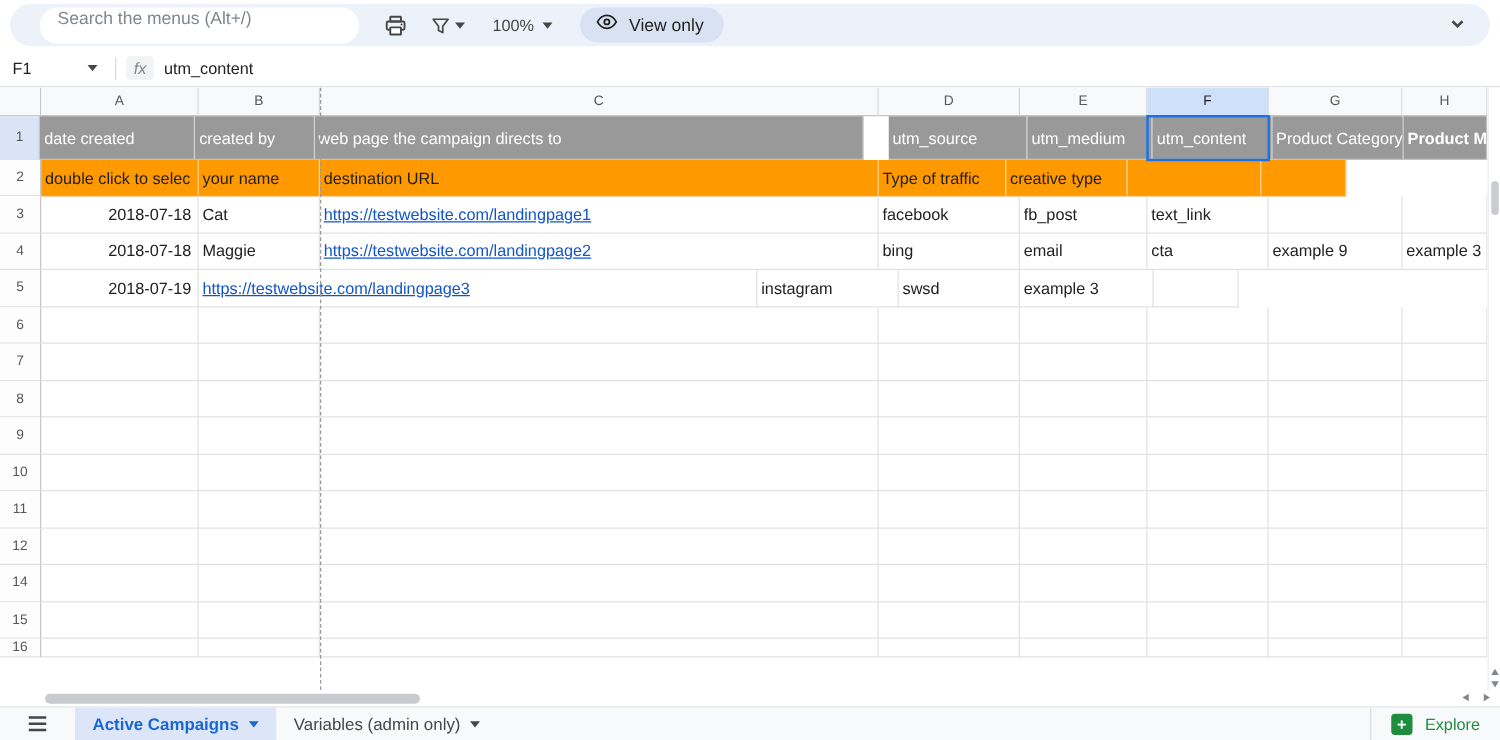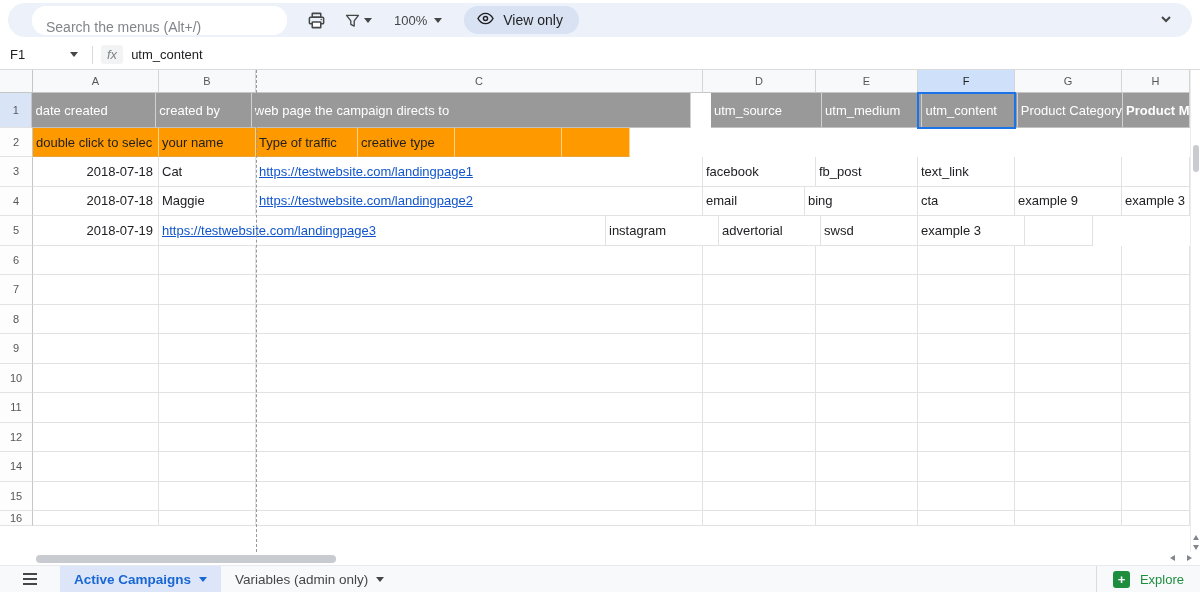--- a/index.html
+++ b/index.html
@@ -5,21 +5,21 @@
   * { margin:0; padding:0; box-sizing:border-box; }
   html,body { width:1200px; height:592px; overflow:hidden; background:#fff;
     font-family:"Liberation Sans", sans-serif; color:#202124; }
   .app { position:relative; width:1200px; height:592px; }
 
   
   .topbar { position:absolute; left:0; top:0; width:1200px; height:40px; background:#fff; }
   .toolbar-pill { position:absolute; left:8px; top:3px; right:8px; height:34px;
     background:#edf2fa; border-radius:17px; display:flex; align-items:center; padding:0 14px; }
   .search-box { width:255px; height:29px; background:#fff; border-radius:14px;
-    display:flex; align-items:flex-end; padding:0 14px; margin-left:10px; cursor:text; }
+    display:flex; align-items:flex-start; padding:0 14px; margin-left:10px; cursor:text; }
   .search-text { font-size:14px; color:#80868b; white-space:nowrap; }
   .tb-btn { display:flex; align-items:center; gap:3px; border:none; background:transparent;
     padding:4px 6px; border-radius:4px; cursor:pointer; color:#444746; }
   .tb-btn svg { display:block; }
   .caret { width:0; height:0; border-left:4px solid transparent; border-right:4px solid transparent;
     border-top:5px solid #444746; display:inline-block; }
   .zoom-label { font-size:13px; color:#444746; padding-right:4px; }
   .view-only-chip { display:flex; align-items:center; gap:8px; background:#d8e2f3;
     border-radius:16px; height:28px; padding:0 16px 0 12px; margin-left:16px; cursor:pointer; }
   .view-only-text { font-size:14px; color:#1f1f1f; font-weight:500; white-space:nowrap; }
@@ -189,20 +189,21 @@
           <div class="cell" style="width: 113px; margin-left: 20px;">utm_source</div>
           <div class="cell" style="width: 102px;">utm_medium</div>
           <div class="cell" style="width: 97px;">utm_content</div>
           <div class="cell" style="width: 107px;">Product Category</div>
           <div class="cell" style="width: 68px; font-weight: bold;">Product Mo</div>
         </div>
         <div class="sheet-row orange" style="height: 29px;">
           <div class="row-hdr">2</div>
           <div class="cell" style="width: 126px;">double click to selec</div>
           <div class="cell" style="width: 97px;">your name</div>
+          <div class="cell" style="width: 447px;">destination URL</div>
           <div class="cell" style="width: 102px;">Type of traffic</div>
           <div class="cell" style="width: 97px;">creative type</div>
           <div class="cell" style="width: 107px;"></div>
           <div class="cell" style="width: 68px;"></div>
         </div>
         <div class="sheet-row data" style="height: 29.5px;">
           <div class="row-hdr">3</div>
           <div class="cell right" style="width: 126px;">2018-07-18</div>
           <div class="cell" style="width: 97px;">Cat</div>
           <div class="cell" style="width: 447px;">
@@ -214,34 +215,33 @@
           <div class="cell" style="width: 107px;"></div>
           <div class="cell" style="width: 68px;"></div>
         </div>
         <div class="sheet-row data" style="height: 29.5px;">
           <div class="row-hdr">4</div>
           <div class="cell right" style="width: 126px;">2018-07-18</div>
           <div class="cell" style="width: 97px;">Maggie</div>
           <div class="cell" style="width: 447px;">
             <a href="#">https://testwebsite.com/landingpage2</a>
           </div>
+          <div class="cell" style="width: 113px;">bing</div>
           <div class="cell" style="width: 102px;">email</div>
-          <div class="cell" style="width: 113px;">bing</div>
           <div class="cell" style="width: 97px;">cta</div>
           <div class="cell" style="width: 107px;">example 9</div>
           <div class="cell" style="width: 68px;">example 3</div>
         </div>
         <div class="sheet-row data" style="height: 29.5px;">
           <div class="row-hdr">5</div>
           <div class="cell right" style="width: 126px;">2018-07-19</div>
           <div class="cell" style="width: 447px;">
             <a href="#">https://testwebsite.com/landingpage3</a>
           </div>
           <div class="cell" style="width: 113px;">instagram</div>
-          <div class="cell" style="width: 102px;">advertorial</div>
           <div class="cell" style="width: 97px;">swsd</div>
           <div class="cell" style="width: 107px;">example 3</div>
           <div class="cell" style="width: 68px;"></div>
         </div>
         <div class="sheet-row empty" style="height: 29.5px;">
           <div class="row-hdr">6</div>
           <div class="cell" style="width: 126px;"></div>
           <div class="cell" style="width: 97px;"></div>
           <div class="cell" style="width: 447px;"></div>
           <div class="cell" style="width: 113px;"></div>

